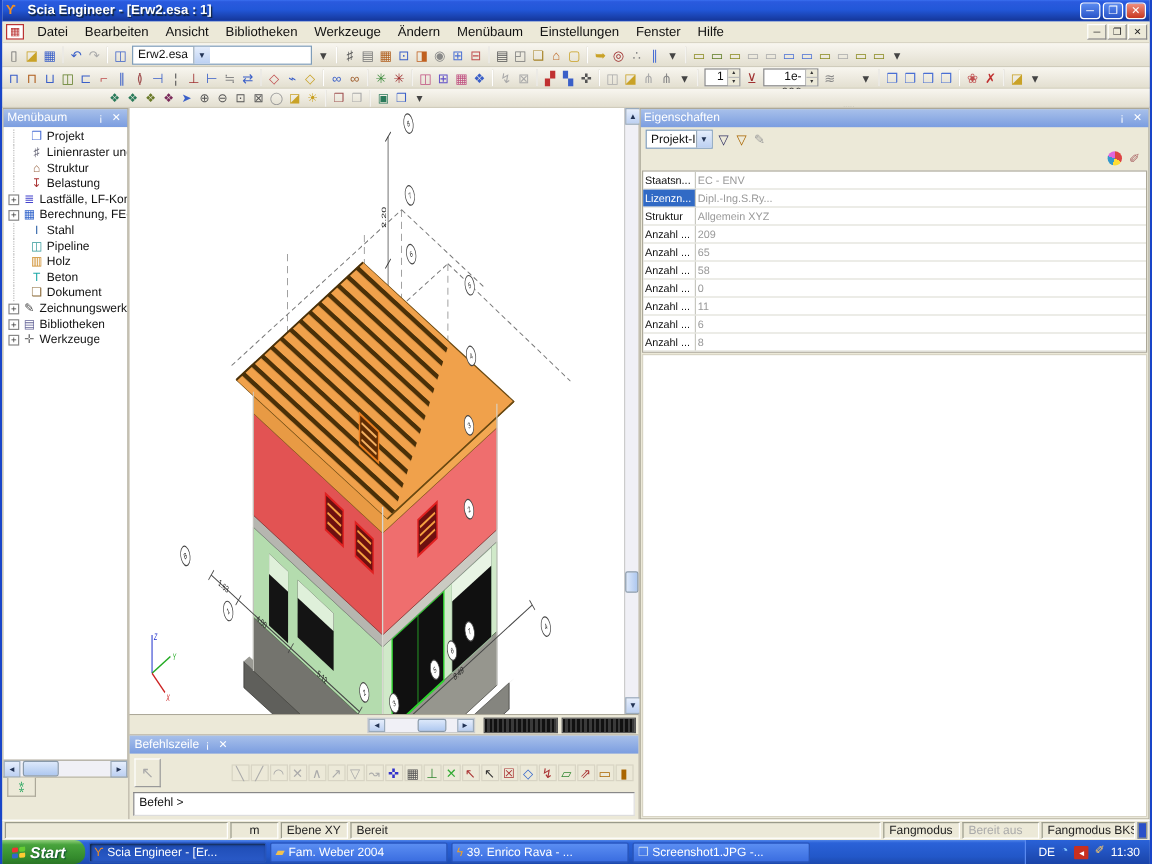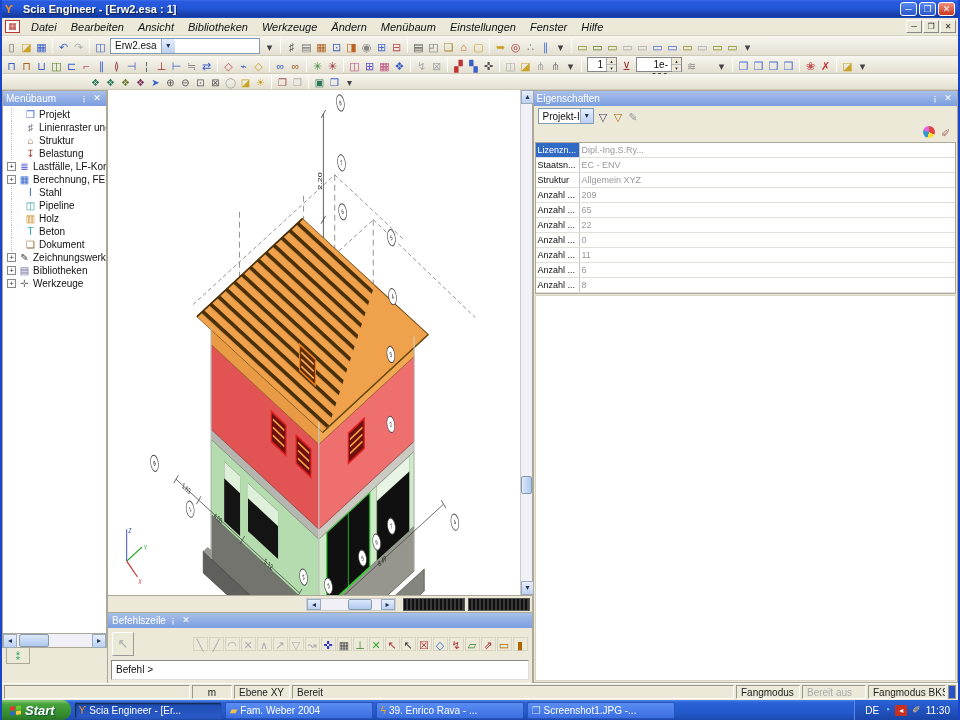--- a/index.html
+++ b/index.html
@@ -7,21 +7,21 @@
   .window{width:960px;height:720px;display:flex;flex-direction:column;border-left:2px solid #1945c8;border-right:2px solid #1945c8;}
   
   .titlebar{height:18px;background:linear-gradient(180deg,#3a6ff0 0%,#2a5ade 8%,#2257d8 45%,#16399e 92%,#1e4fd0 100%);display:flex;align-items:center;padding:0 3px;color:#fff;}
   .titleicon{width:14px;height:13px;font-size:11px;line-height:13px;color:#f59020;font-weight:bold;margin-right:4px;}
   .titletext{font-size:11px;font-weight:bold;flex:1;text-shadow:1px 1px 1px #123;white-space:nowrap;overflow:hidden;}
   .winbtn{width:17px;height:14px;margin-left:2px;border:1px solid #fff;border-radius:3px;background:linear-gradient(180deg,#5a8af0,#2a55c8);color:#fff;font-size:9px;line-height:12px;text-align:center;}
   .winbtn.close{background:linear-gradient(180deg,#f09080,#c83820);}
   
   .menubar{height:18px;background:#ece9d8;border-bottom:1px solid #d8d4c4;display:flex;align-items:center;padding:0 2px;}
   .mdiicon{width:15px;height:13px;border:1px solid #b33;background:#fff;color:#b33;font-size:9px;line-height:11px;text-align:center;margin:0 4px 0 1px;}
-  .menuitem{font-size:11px;color:#111;padding:2px 7px;font-style:italic;}
+  .menuitem{font-size:11px;color:#111;padding:2px 7px;}
   .mdibtns{margin-left:auto;display:flex;}
   .mdibtn{width:16px;height:13px;border:1px solid #fff;border-right-color:#888;border-bottom-color:#888;background:#ece9d8;font-size:8px;line-height:11px;text-align:center;color:#222;margin-left:1px;}
   
   .tb{display:flex;align-items:center;background:linear-gradient(180deg,#f8f6f0,#e3dfd0);border-bottom:1px solid #d0ccbc;padding:1px 2px;}
   .tb1{height:20px;}.tb2{height:18px;}.tb3{height:16px;padding-left:86px;}
   .ic{display:inline-block;min-width:15px;height:14px;font-size:11px;line-height:14px;text-align:center;border:1px solid transparent;}
   .tb3 .ic{height:12px;font-size:10px;line-height:12px;}
   .ic.dis{color:#aaa !important;}
   .ic.sm{font-size:6px;letter-spacing:-0.5px;margin-top:46px;}
   .sep{width:1px;height:14px;background:#b8b4a4;border-right:1px solid #fff;margin:0 3px;}
@@ -614,43 +614,43 @@
         </span>
         <span class="ic" style="color:#336">▽</span>
         <span class="ic" style="color:#a60">▽</span>
         <span class="ic" style="color:#999">✎</span>
       </div>
       <div class="etb2">
         <span class="pie"></span>
         <span class="ic" style="color:#a66">✐</span>
       </div>
       <div class="ptable" id="proptable">
+          <div class="prow">
+            <span class="pcell plabel">Staatsn...</span>
+            <span class="pcell pvalue">EC - ENV</span>
+          </div>
           <div class="prow sel">
             <span class="pcell plabel">Lizenzn...</span>
             <span class="pcell pvalue">Dipl.-Ing.S.Ry...</span>
           </div>
           <div class="prow">
-            <span class="pcell plabel">Staatsn...</span>
-            <span class="pcell pvalue">EC - ENV</span>
-          </div>
-          <div class="prow">
             <span class="pcell plabel">Struktur</span>
             <span class="pcell pvalue">Allgemein XYZ</span>
           </div>
           <div class="prow">
             <span class="pcell plabel">Anzahl ...</span>
             <span class="pcell pvalue">209</span>
           </div>
           <div class="prow">
             <span class="pcell plabel">Anzahl ...</span>
             <span class="pcell pvalue">65</span>
           </div>
           <div class="prow">
             <span class="pcell plabel">Anzahl ...</span>
-            <span class="pcell pvalue">22</span>
+            <span class="pcell pvalue">58</span>
           </div>
           <div class="prow">
             <span class="pcell plabel">Anzahl ...</span>
             <span class="pcell pvalue">0</span>
           </div>
           <div class="prow">
             <span class="pcell plabel">Anzahl ...</span>
             <span class="pcell pvalue">11</span>
           </div>
           <div class="prow">

